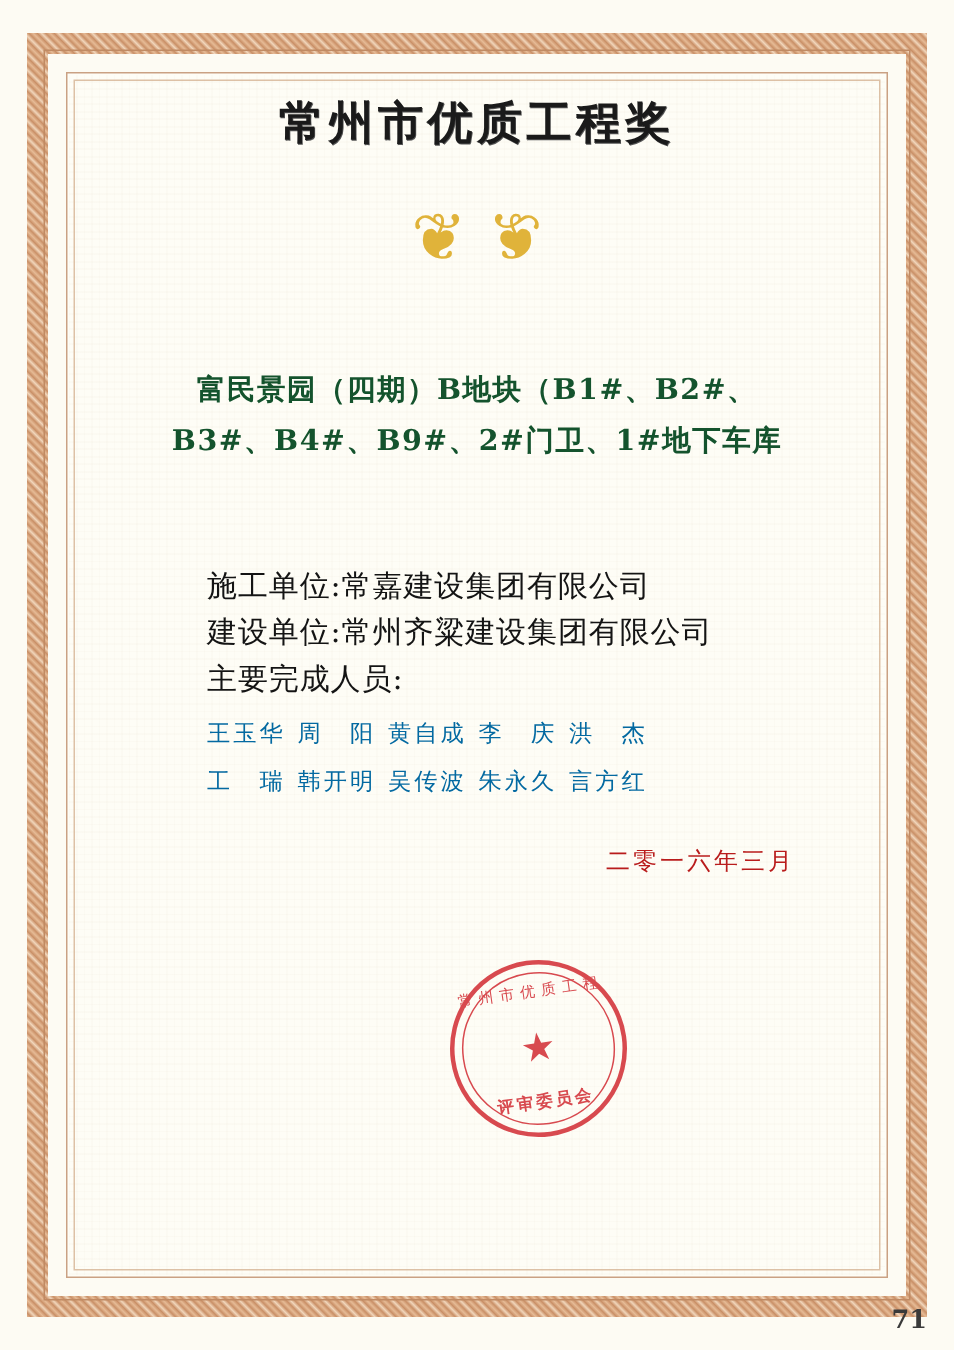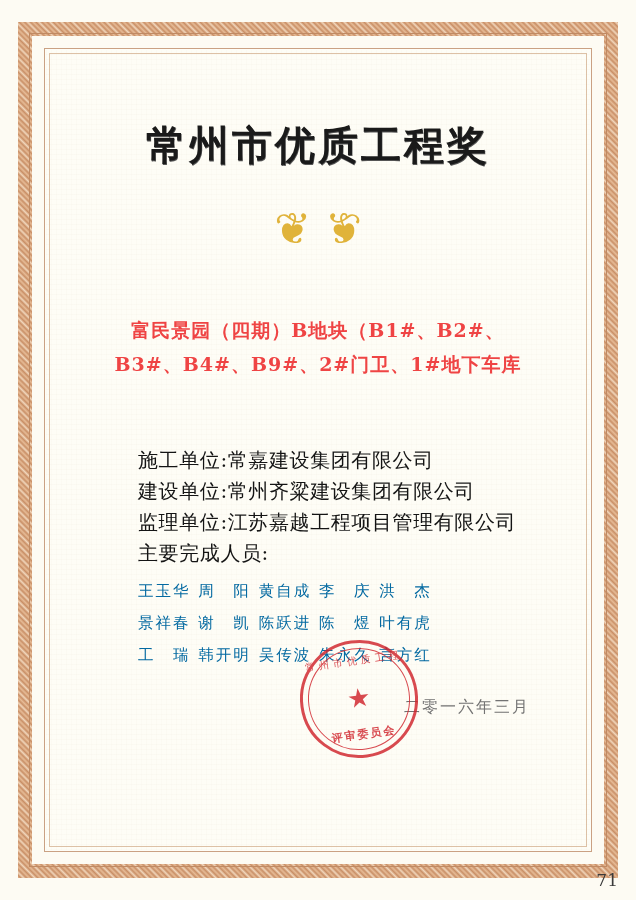--- a/index.html
+++ b/index.html
@@ -71,25 +71,24 @@
     pointer-events: none;
   }
   .content {
     position: absolute;
     left: 60px;
     top: 62px;
     right: 60px;
     bottom: 62px;
   }
   .award-title {
-    margin-top: 56px;
-    text-align: center;
-    font-family: "DejaVu Serif", serif;
-    font-weight: bold;
-    font-size: 40px;
+    text-align: center;
+    font-family: "DejaVu Serif", serif;
+    font-weight: bold;
+    font-size: 30px;
     letter-spacing: 3px;
     color: #1a1a1a;
     text-shadow: 0.5px 0.5px 0 #555;
   }
   .cup-row {
     margin-top: 34px;
     display: flex;
     align-items: center;
     justify-content: center;
     gap: 14px;
@@ -112,21 +111,21 @@
     text-shadow: 1px 1px 1px rgba(120,80,0,0.35);
   }
   .project {
     margin-top: 62px;
     padding: 0 22px;
     text-align: center;
     font-family: "DejaVu Serif", serif;
     font-weight: bold;
     font-size: 19px;
     line-height: 34px;
-    color: #ef4444;
+    color: #14532d;
     letter-spacing: 1px;
   }
   .details {
     margin-top: 64px;
     padding-left: 78px;
     font-family: "DejaVu Serif", serif;
     font-size: 20px;
     line-height: 31px;
     color: #141414;
     letter-spacing: 0.6px;
@@ -150,21 +149,21 @@
     display: inline-block;
     min-width: 54px;
   }
   .date {
     margin-top: 26px;
     text-align: right;
     padding-right: 46px;
     font-family: "DejaVu Serif", serif;
     font-size: 16px;
     letter-spacing: 2px;
-    color: #737373;
+    color: #b91c1c;
   }
   
   .seal {
     position: absolute;
     left: 300px;
     top: 640px;
     width: 112px;
     height: 112px;
     border: 3.5px solid #d0232b;
     border-radius: 50%;
@@ -210,20 +209,21 @@
     font-family: "DejaVu Serif", serif;
     font-weight: bold;
   }
   .page-number {
     position: absolute;
     right: 18px;
     bottom: 10px;
     font-family: "DejaVu Serif", serif;
     font-size: 17px;
     color: #3a3a3a;
+    font-weight: bold;
   }
 </style>
 </head>
 <body>
 
 <div class="certificate">
 
   <div class="border-outer"></div>
   <div class="border-inner"></div>
   <div class="paper-texture"></div>
@@ -238,40 +238,32 @@
     </div>
 
     <div class="project">
       <div>富民景园（四期）B地块（B1#、B2#、</div>
       <div>B3#、B4#、B9#、2#门卫、1#地下车库</div>
     </div>
 
     <div class="details">
       <div class="detail-row">施工单位:常嘉建设集团有限公司</div>
       <div class="detail-row">建设单位:常州齐粱建设集团有限公司</div>
-      <div class="detail-row">监理单位:江苏嘉越工程项目管理有限公司</div>
       <div class="detail-row">主要完成人员:</div>
     </div>
 
     <div class="people">
       <div class="person-row">
         <span>王玉华</span>
         <span>周　阳</span>
         <span>黄自成</span>
         <span>李　庆</span>
         <span>洪　杰</span>
       </div>
       <div class="person-row">
-        <span>景祥春</span>
-        <span>谢　凯</span>
-        <span>陈跃进</span>
-        <span>陈　煜</span>
-        <span>叶有虎</span>
-      </div>
-      <div class="person-row">
         <span>工　瑞</span>
         <span>韩开明</span>
         <span>吴传波</span>
         <span>朱永久</span>
         <span>言方红</span>
       </div>
     </div>
 
     <div class="date">二零一六年三月</div>
   </div>

